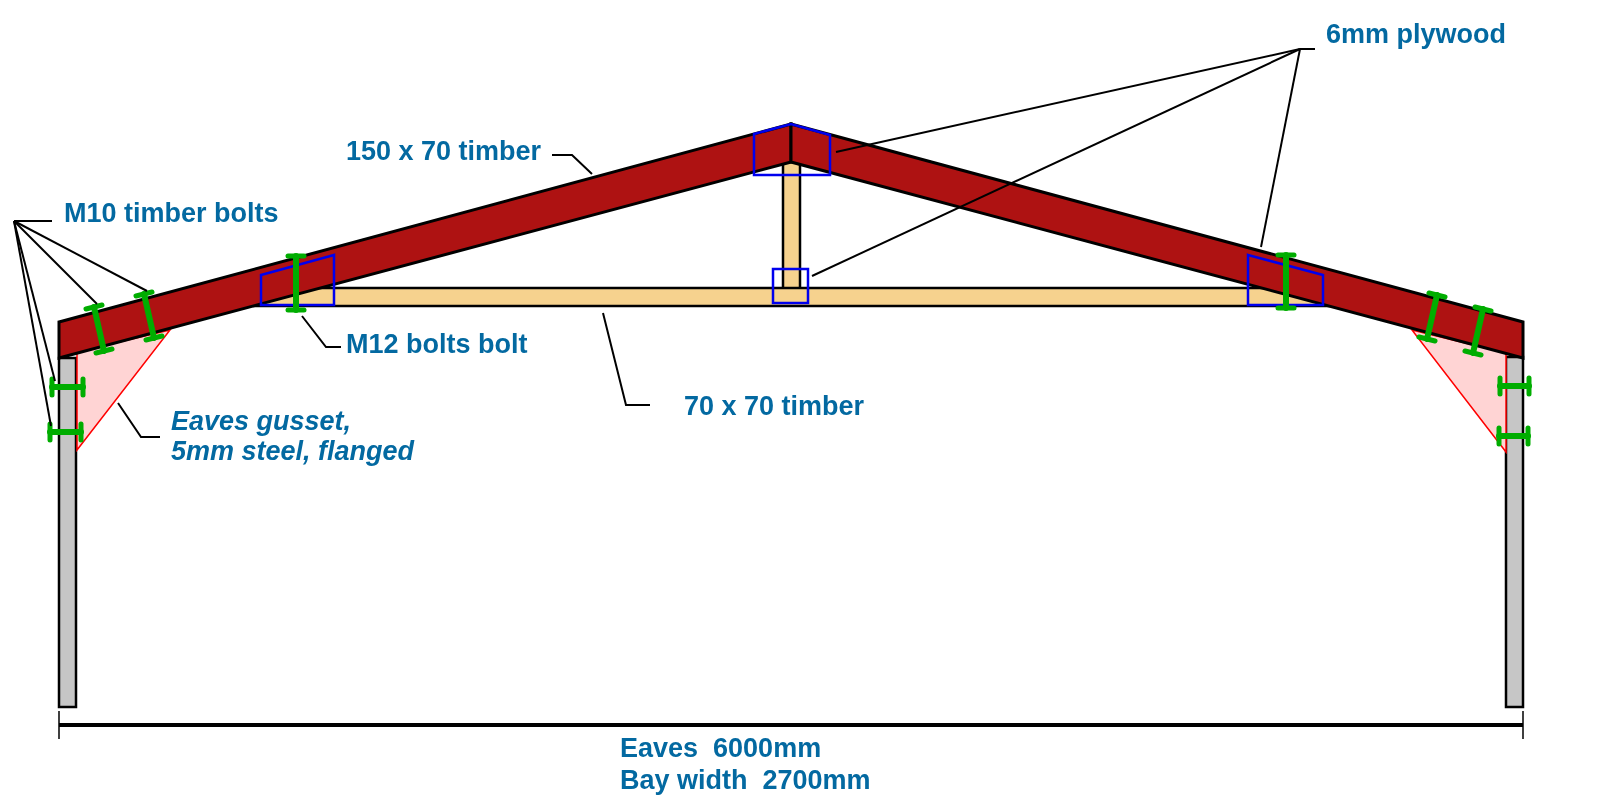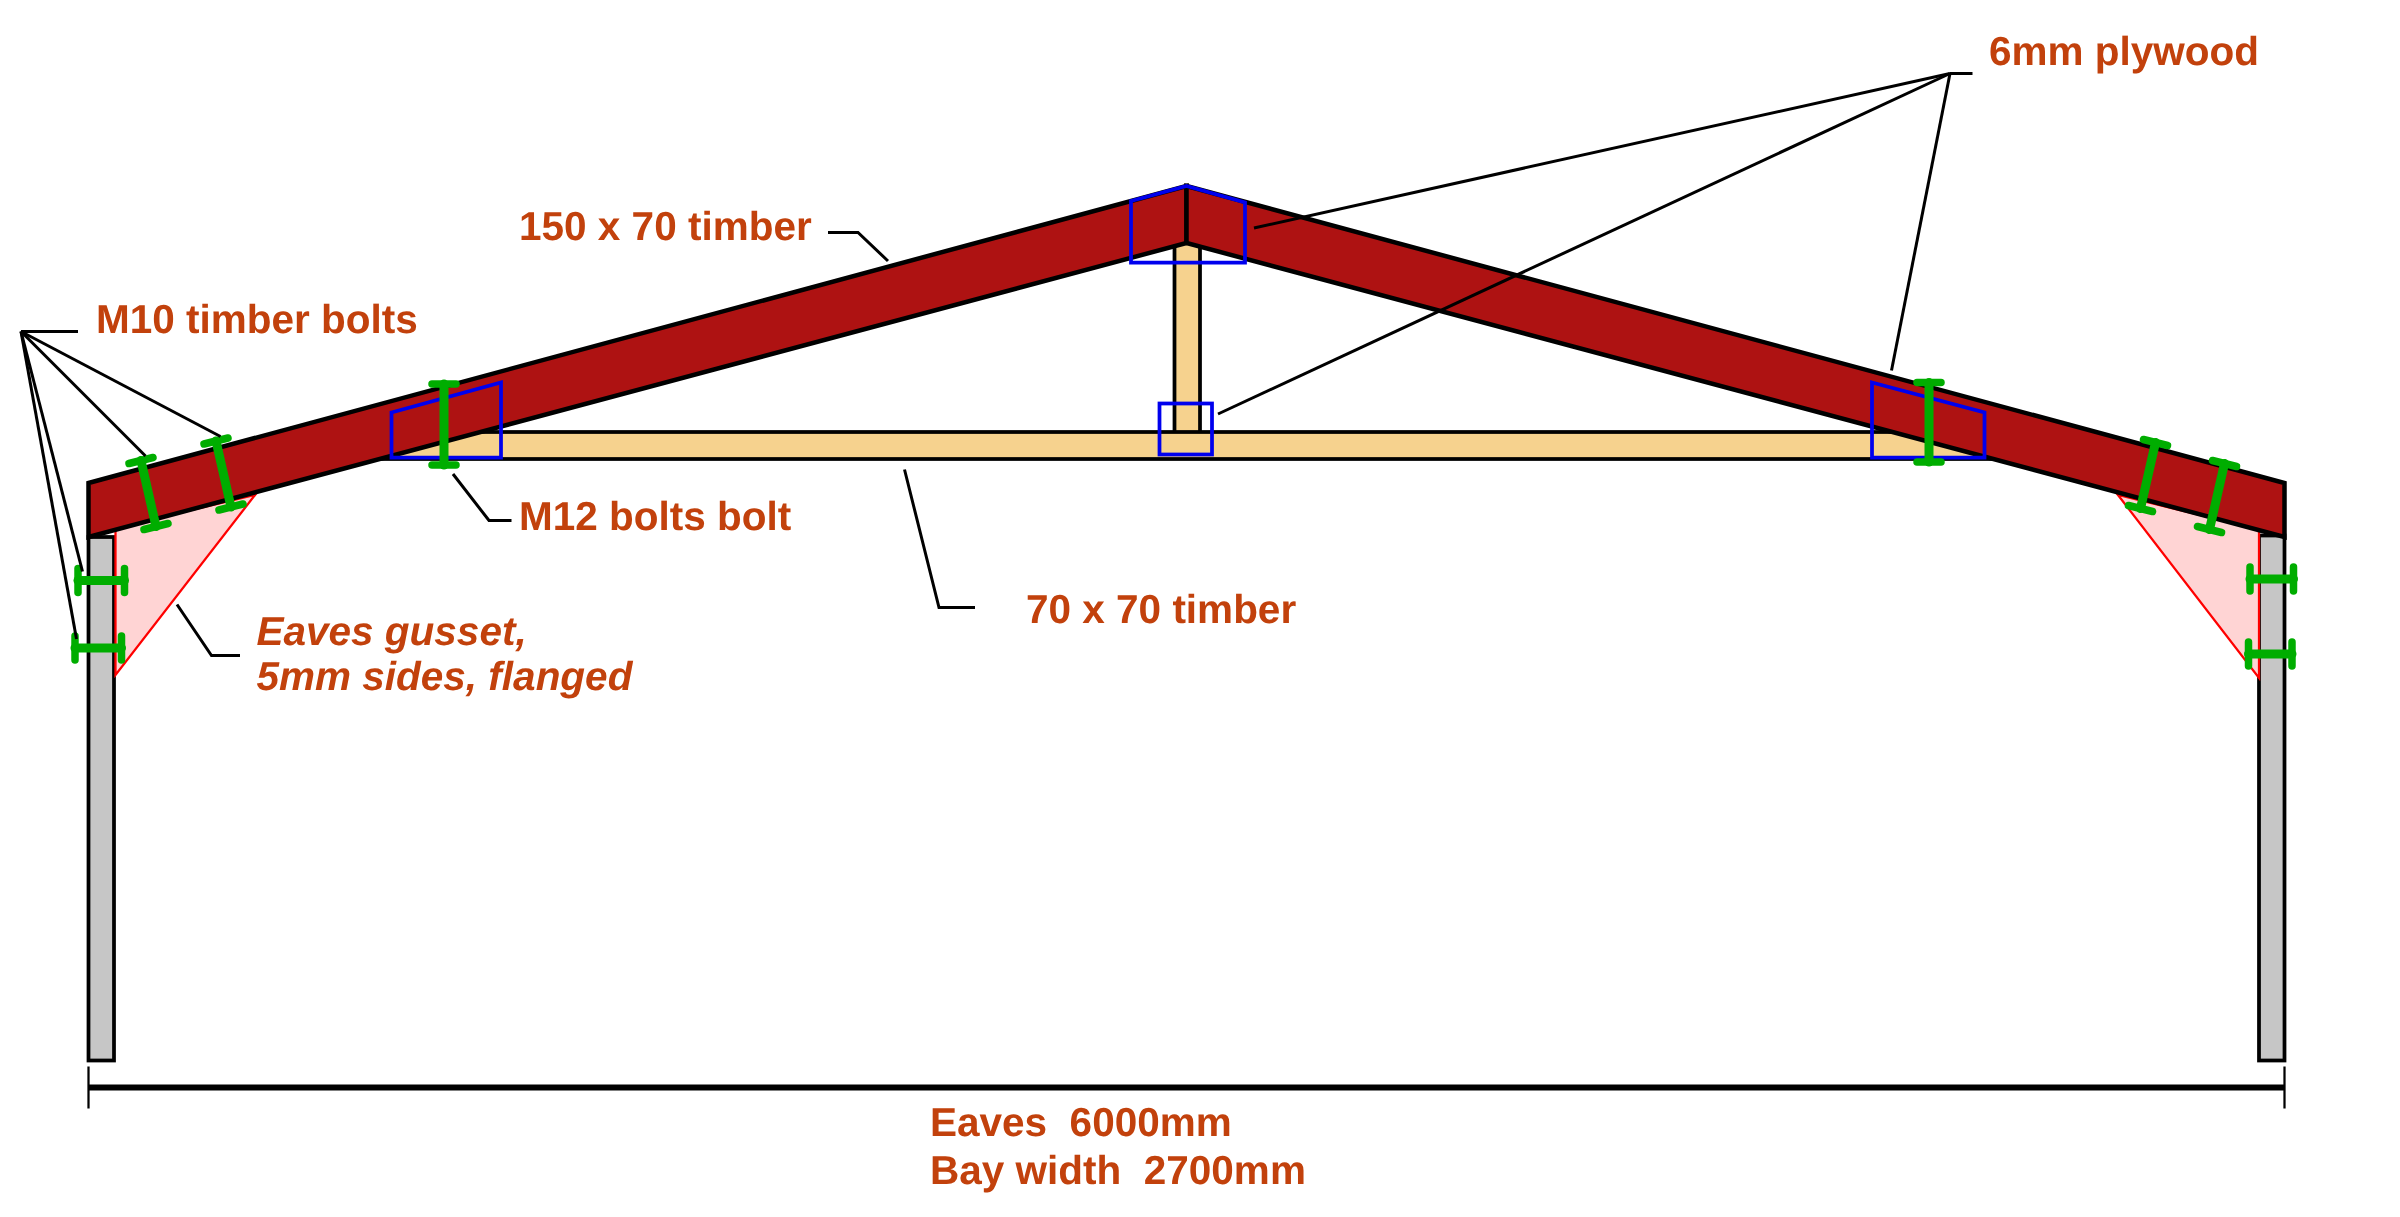--- a/index.html
+++ b/index.html
@@ -13,21 +13,21 @@
   .shape-timber{fill:var(--timber);stroke:var(--outline);stroke-width:2.5;}
   .shape-rafter{fill:var(--rafter);stroke:var(--outline);stroke-width:3;stroke-linejoin:miter;}
   .shape-column{fill:var(--column_fill);stroke:var(--outline);stroke-width:2.5;}
   .shape-eaves{fill:var(--eaves_fill);stroke:var(--eaves_outline);stroke-width:1.5;}
   .gusset{fill:none;stroke:var(--gusset_outline);stroke-width:2.5;}
   .bolt{stroke:var(--bolt);stroke-width:6;stroke-linecap:round;fill:none;}
   .bolt-bar{stroke:var(--bolt);stroke-width:5;stroke-linecap:round;}
   .leader{stroke:var(--outline);stroke-width:2;fill:none;}
   .dim{stroke:var(--outline);stroke-width:4;}
   .dim-tick{stroke:var(--outline);stroke-width:1.5;}
-  .label{position:absolute;font-weight:bold;font-size:27px;line-height:32px;color:#c2410c;white-space:pre;}
+  .label{position:absolute;font-weight:bold;font-size:27px;line-height:32px;color:#0369a1;white-space:pre;}
   .lh34{line-height:34px;} .lh30{line-height:30px;font-style:italic;}
 </style>
 </head>
 <body>
 
 <div id="stage">
 
   <svg width="1600" height="811" viewBox="0 0 1600 811">
 
     <rect class="shape-column" x="59" y="358" width="17" height="349"></rect>
@@ -131,17 +131,17 @@
       <line class="dim" x1="59" y1="725" x2="1523" y2="725"></line>
       <line class="dim-tick" x1="59" y1="711" x2="59" y2="739"></line>
       <line class="dim-tick" x1="1523" y1="711" x2="1523" y2="739"></line>
     </g>
   </svg>
 
   <div class="label" style="left:64px;top:197px;">M10 timber bolts</div>
   <div class="label" style="left:346px;top:135px;">150 x 70 timber</div>
   <div class="label lh34" style="left:1326px;top:17px;"><span>6mm plywood</span><br></div>
   <div class="label" style="left:346px;top:328px;">M12 bolts bolt</div>
-  <div class="label lh30" style="left:171px;top:406px;"><span>Eaves gusset,</span><br><span>5mm sides, flanged</span></div>
+  <div class="label lh30" style="left:171px;top:406px;"><span>Eaves gusset,</span><br><span>5mm steel, flanged</span></div>
   <div class="label" style="left:656px;top:390px;margin-left:28px;">70 x 70 timber</div>
   <div class="label" style="left:620px;top:732px;"><span>Eaves  6000mm</span><br><span>Bay width  2700mm</span></div>
 
 </div>
 
 </body></html>

